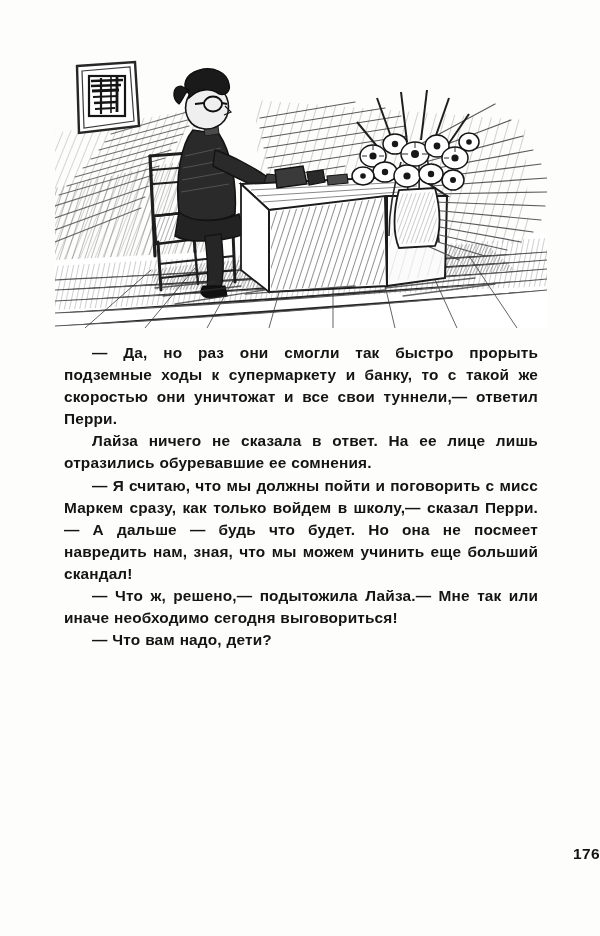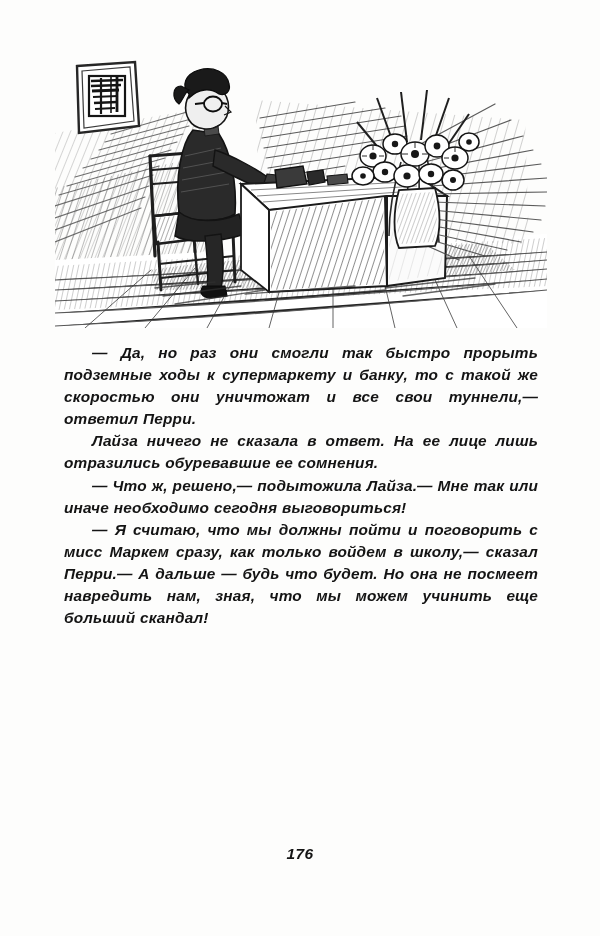--- a/index.html
+++ b/index.html
@@ -15,21 +15,20 @@
     overflow: hidden;
     font-family: "Liberation Sans", "DejaVu Sans", sans-serif;
     color: #0d0d0d;
   }
 
   
   .page {
     position: absolute;
     inset: 0;
     background: #fdfdfc;
-    font-style: italic;
   }
 
   
   .illustration {
     position: absolute;
     left: 55px;
     top: 38px;
     width: 492px;
     height: 290px;
   }
@@ -60,21 +59,21 @@
     hyphens: none;
     color: #141414;
   }
 
   
   .folio {
     position: absolute;
     left: 0;
     top: 845px;
     width: 600px;
-    text-align: center;
+    text-align: right;
     font-size: 15.5px;
     font-weight: 700;
     letter-spacing: 0.4px;
     color: #141414;
   }
 </style>
 </head>
 <body>
 
 <div class="page">
@@ -370,19 +369,20 @@
           <line x1="348" y1="258" x2="440" y2="246"></line>
         </g>
 
       </g>
     </svg>
   </div>
 
   <div class="textblock">
     <p class="para">— Да, но раз они смогли так быстро прорыть подземные ходы к супермаркету и банку, то с такой же скоростью они уничтожат и все свои туннели,— ответил Перри.</p>
     <p class="para">Лайза ничего не сказала в ответ. На ее лице лишь отразились обуревавшие ее сомнения.</p>
+    <p class="para">— Я считаю, что мы должны пойти и поговорить с мисс Маркем сразу, как только войдем в школу,— сказал Перри.— А дальше — будь что будет. Но она не посмеет навредить нам, зная, что мы можем учинить еще больший скандал!</p>
     <p class="para">— Что ж, решено,— подытожила Лайза.— Мне так или иначе необходимо сегодня выговориться!</p>
-    <p class="para">— Я считаю, что мы должны пойти и поговорить с мисс Маркем сразу, как только войдем в школу,— сказал Перри.— А дальше — будь что будет. Но она не посмеет навредить нам, зная, что мы можем учинить еще больший скандал!</p>
+    <p class="para">— Что вам надо, дети?</p>
   </div>
 
   <div class="folio">176</div>
 
 </div>
 
 </body></html>

